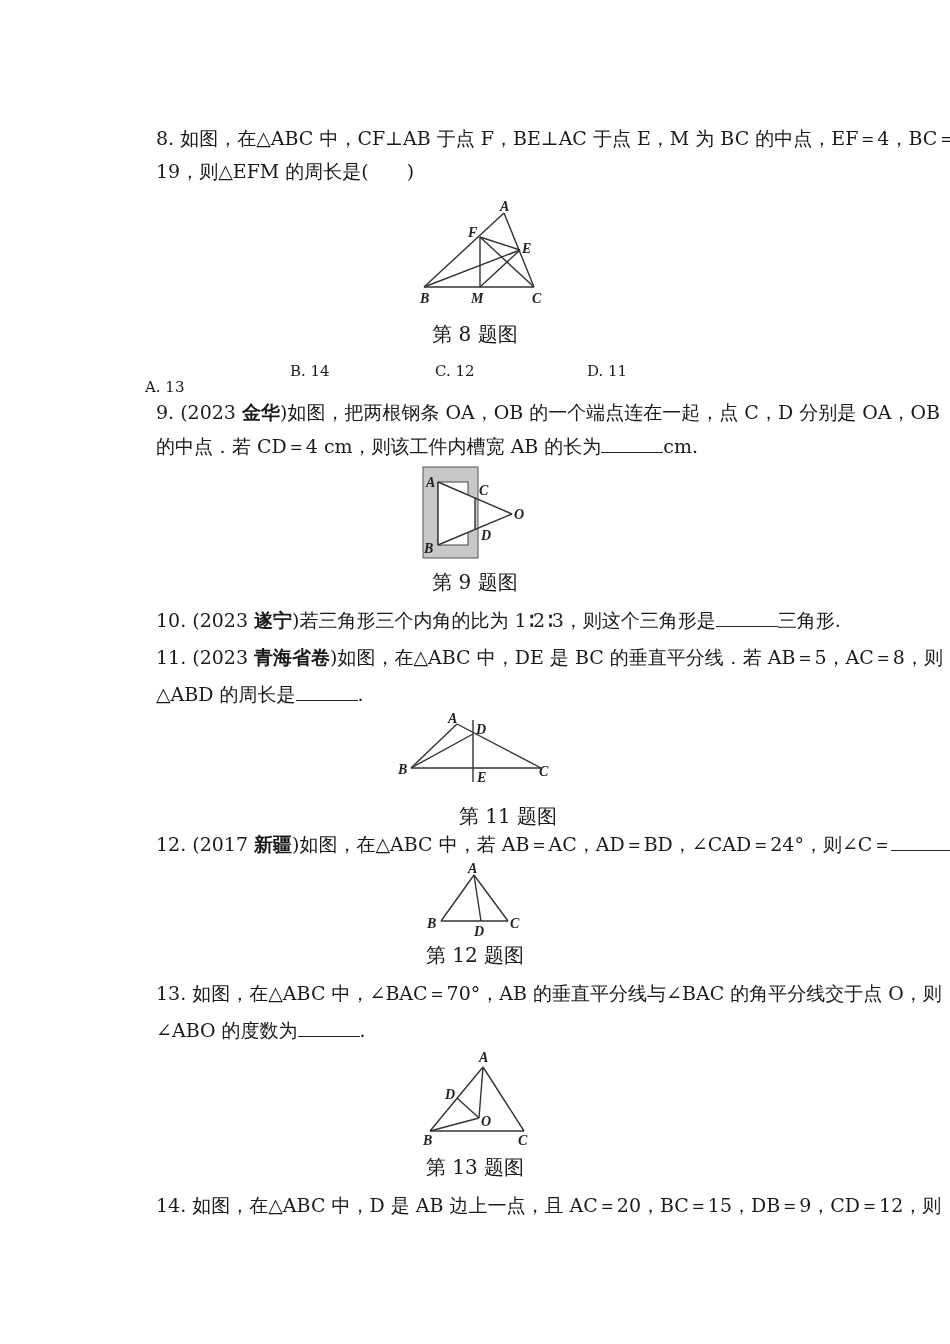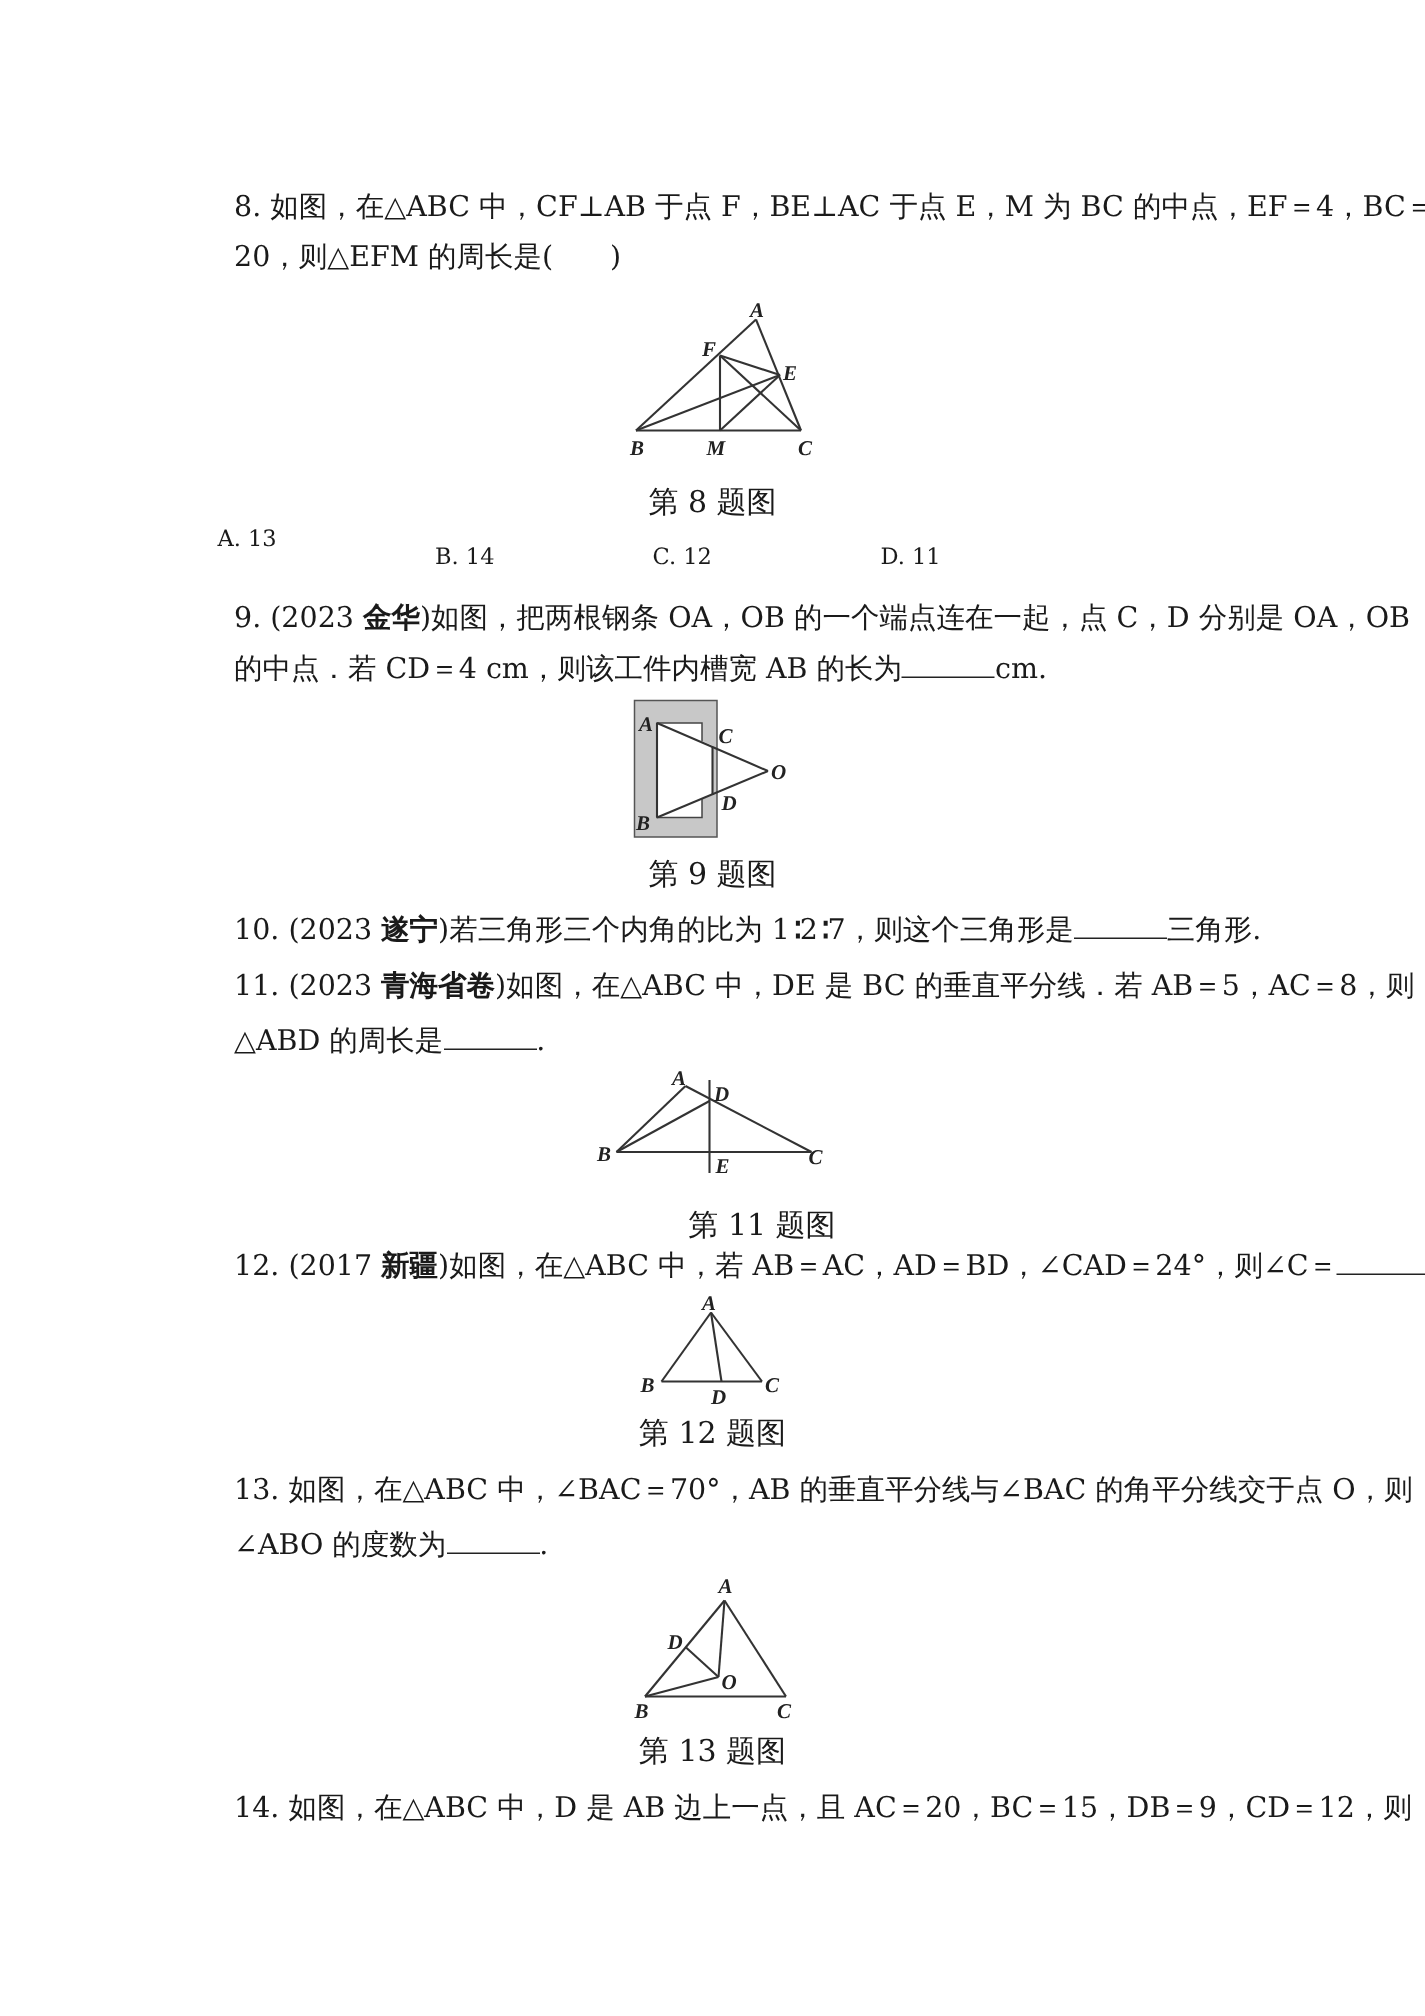--- a/index.html
+++ b/index.html
@@ -11,21 +11,21 @@
     .opt { position: absolute; font-size: 15px; line-height: 20px; }
     .fig { position: absolute; }
     .fig svg { display: block; }
     .lbl { font-family: "Liberation Serif", "DejaVu Serif", serif; font-style: italic; font-weight: bold; font-size: 14px; fill: #222; }
     .blank { display: inline-block; width: 62px; border-bottom: 1px solid #222; height: 14px; vertical-align: baseline; }
   </style>
 </head>
 <body>
 
 <div class="line" style="top:128px;">8. 如图，在△ABC 中，CF⊥AB 于点 F，BE⊥AC 于点 E，M 为 BC 的中点，EF＝4，BC＝</div>
-<div class="line" style="top:161px;">20，则△EFM 的周长是(　　)</div>
+<div class="line" style="top:161px;">19，则△EFM 的周长是(　　)</div>
 
 <div class="fig" style="left:410px; top:195px;">
   <svg width="150" height="112" viewBox="0 0 150 112">
     <g stroke="#333" stroke-width="1.4" fill="none">
 
       <line x1="14" y1="92" x2="124" y2="92"></line>
       <line x1="14" y1="92" x2="94" y2="18"></line>
       <line x1="94" y1="18" x2="124" y2="92"></line>
 
       <line x1="70" y1="42" x2="124" y2="92"></line>
@@ -37,21 +37,21 @@
     <text class="lbl" x="90" y="16">A</text>
     <text class="lbl" x="58" y="42">F</text>
     <text class="lbl" x="112" y="58">E</text>
     <text class="lbl" x="10" y="108">B</text>
     <text class="lbl" x="61" y="108">M</text>
     <text class="lbl" x="122" y="108">C</text>
   </svg>
 </div>
 <div class="caption" style="top:325px;">第 8 题图</div>
 
-<div class="opt" style="left:145px; top:349px;">A. 13</div>
+<div class="opt" style="left:145px; top:377px;">A. 13</div>
 <div class="opt" style="left:290px; top:361px;">B. 14</div>
 <div class="opt" style="left:435px; top:361px;">C. 12</div>
 <div class="opt" style="left:587px; top:361px;">D. 11</div>
 
 <div class="line" style="top:402px;">
   <span>9. (2023 </span><b>金华</b><span>)如图，把两根钢条 OA，OB 的一个端点连在一起，点 C，D 分别是 OA，OB</span>
 </div>
 <div class="line" style="top:436px;">
   <span>的中点．若 CD＝4 cm，则该工件内槽宽 AB 的长为</span><span class="blank"></span><span>cm.</span>
 </div>
@@ -73,21 +73,21 @@
     <text class="lbl" x="16" y="25">A</text>
     <text class="lbl" x="69" y="33">C</text>
     <text class="lbl" x="104" y="57">O</text>
     <text class="lbl" x="71" y="78">D</text>
     <text class="lbl" x="14" y="91">B</text>
   </svg>
 </div>
 <div class="caption" style="top:573px;">第 9 题图</div>
 
 <div class="line" style="top:610px;">
-  <span>10. (2023 </span><b>遂宁</b><span>)若三角形三个内角的比为 1∶2∶7，则这个三角形是</span><span class="blank"></span><span>三角形.</span>
+  <span>10. (2023 </span><b>遂宁</b><span>)若三角形三个内角的比为 1∶2∶3，则这个三角形是</span><span class="blank"></span><span>三角形.</span>
 </div>
 
 <div class="line" style="top:647px;">
   <span>11. (2023 </span><b>青海省卷</b><span>)如图，在△ABC 中，DE 是 BC 的垂直平分线．若 AB＝5，AC＝8，则</span>
 </div>
 <div class="line" style="top:684px;">
   <span>△ABD 的周长是</span><span class="blank"></span><span>.</span>
 </div>
 
 <div class="fig" style="left:395px; top:710px;">

